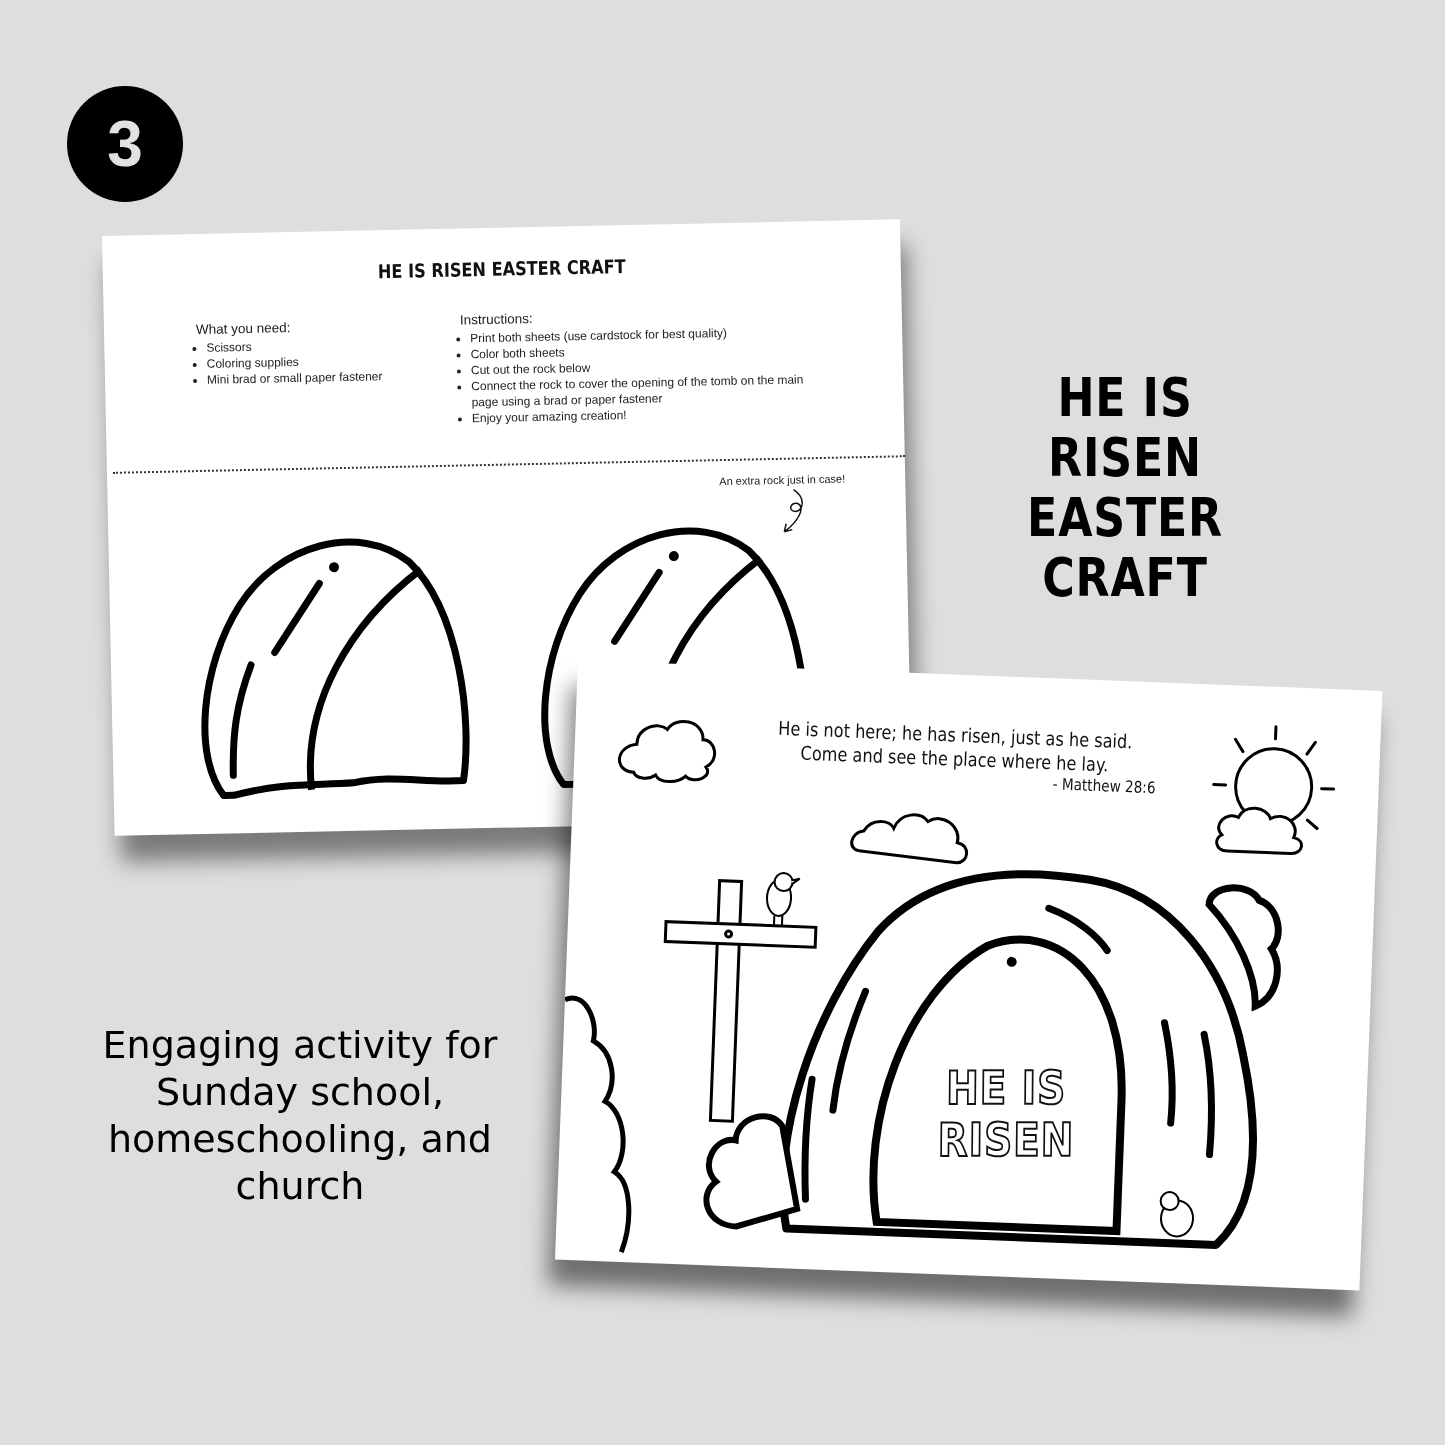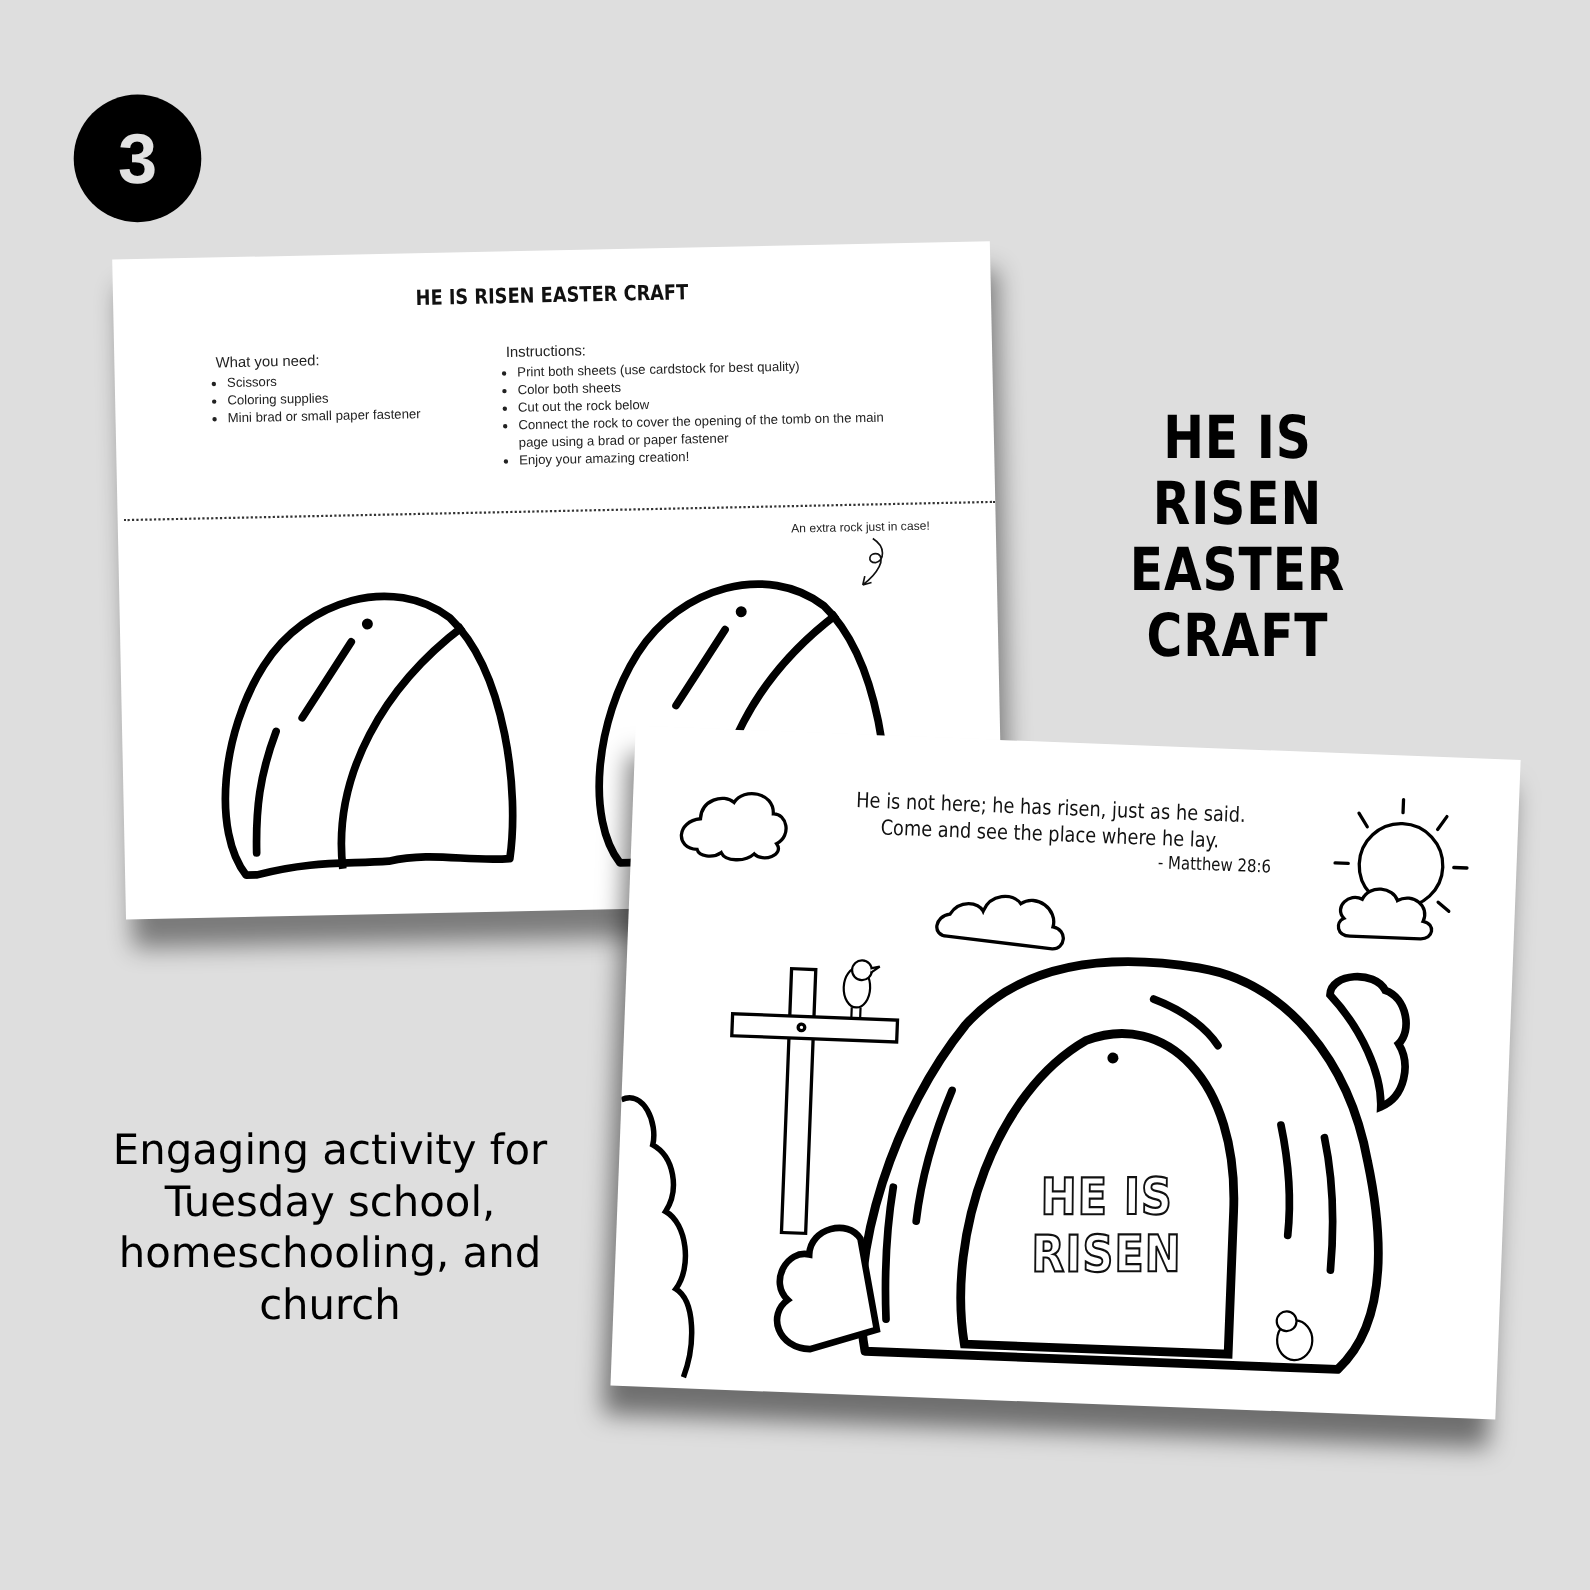--- a/index.html
+++ b/index.html
@@ -69,21 +69,21 @@
 
 <div class="step-badge">
   <span>3</span>
 </div>
 
 <div class="side-title">
   <div>HE IS RISEN</div>
   <div>EASTER CRAFT</div>
 </div>
 
-<div class="side-subtitle">Engaging activity for Tuesday school, homeschooling, and church</div>
+<div class="side-subtitle">Engaging activity for Sunday school, homeschooling, and church</div>
 
 <div class="sheet1">
   <div class="s1-title">HE IS RISEN EASTER CRAFT</div>
 
   <div class="col-label" style="left:92px; top:88px;">What you need:</div>
   <ul class="col-list" style="left:88px; top:106px;">
     <li>Scissors</li>
     <li>Coloring supplies</li>
     <li>Mini brad or small paper fastener</li>
   </ul>

